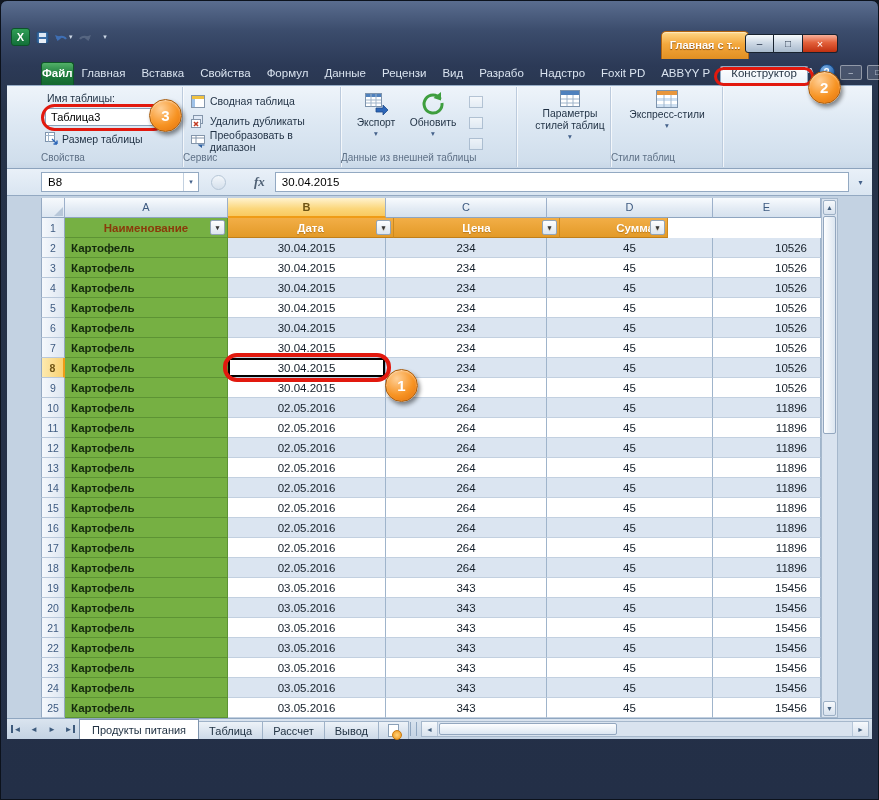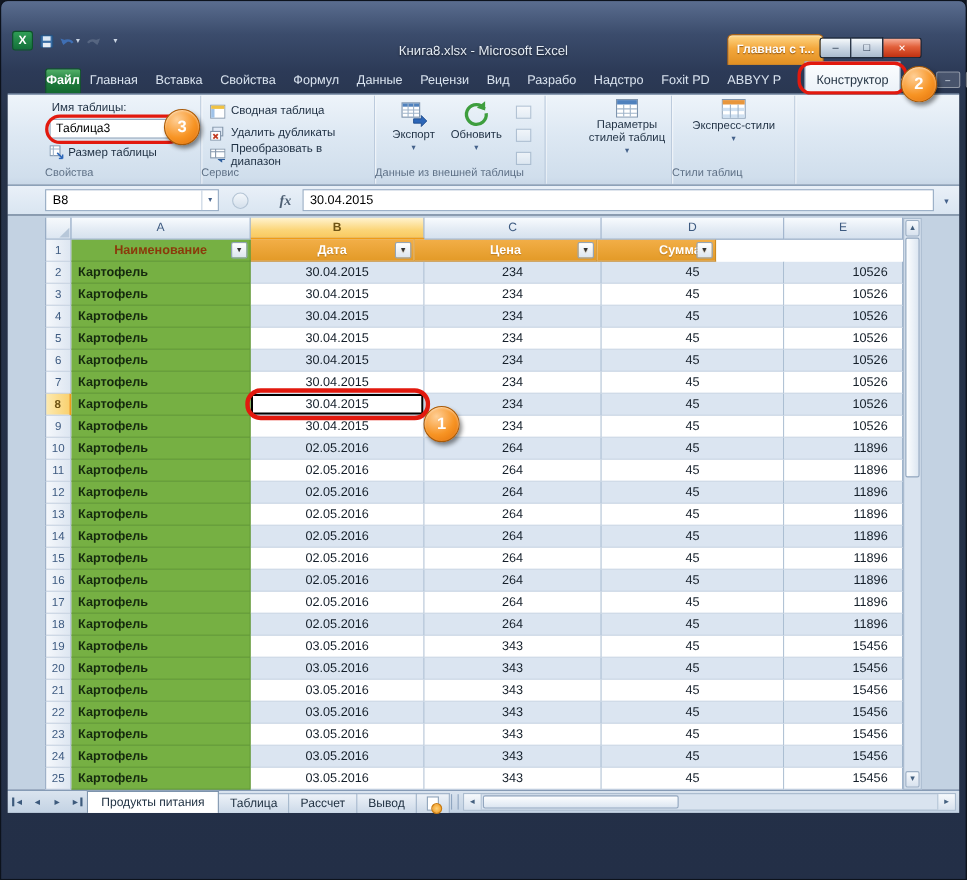--- a/index.html
+++ b/index.html
@@ -32,35 +32,35 @@
     background:linear-gradient(#f8b09a,#e2603a 45%,#c03010); }
 
   
   .tabrow { position:absolute; left:6px; right:6px; top:58px; height:26px; display:flex; align-items:flex-end; }
   .filetab { margin-left:34px; width:54px; height:23px; border-radius:3px 3px 0 0;
     background:linear-gradient(#52b168,#1f7c3d 50%,#13682e); border:1px solid #0d5526; border-bottom:none;
     color:#fff; font-weight:bold; font-size:11.5px; text-align:center; line-height:21px; }
   .tabs-holder { display:flex; align-items:flex-end; }
   .tab { padding:5px 8px 6px; font-size:11.5px; color:#d9e3ef; white-space:nowrap; }
   .tab.active { position:relative; background:linear-gradient(#fdfeff,#eaf1f8); color:#273646;
-    border:1px solid #93a9c2; border-bottom:none; border-radius:2px 2px 0 0; padding:11px 10px 6px; margin-left:13px; z-index:20; }
+    border:1px solid #93a9c2; border-bottom:none; border-radius:2px 2px 0 0; padding:0 10px 6px; margin-left:2px; z-index:20; }
   .tr-right { margin-left:auto; display:flex; align-items:center; gap:5px; padding:0 2px 5px 0; }
   .collapse-caret { color:#c7d3e2; font-size:10px; font-weight:bold; }
   .helpbtn { width:16px; height:16px; border-radius:50%; color:#fff; font-size:10px; font-weight:bold;
     background:radial-gradient(circle at 35% 30%,#7fb3e8,#2f6cb3 70%,#1d5494); border:1px solid #16457e;
     display:flex; align-items:center; justify-content:center; }
   .swb { width:22px; height:15px; background:rgba(255,255,255,.14); border:1px solid rgba(255,255,255,.4);
     border-radius:2px; color:#e8eff7; font-size:8px; display:flex; align-items:center; justify-content:center; }
 
   
   .ribbon { position:absolute; left:6px; right:6px; top:84px; height:84px;
     background:linear-gradient(#eef4fa,#dde8f3 45%,#d0deec 92%,#c8d7e7);
     border-top:1px solid #98aec7; border-bottom:1px solid #8da3bd; }
   .rgroup { position:absolute; top:1px; bottom:1px; border-right:1px solid #bccbdd; box-shadow:1px 0 0 rgba(255,255,255,.7); }
-  .g1 { left:34px; width:142px; } .g2 { left:176px; width:158px; } .g3 { left:334px; width:155px; }
+  .g1 { left:34px; width:142px; } .g2 { left:176px; width:158px; } .g3 { left:334px; width:176px; }
   .g4 { left:522px; width:82px; } .g5 { left:604px; width:112px; }
   .glabel { position:absolute; left:0; right:0; bottom:4px; text-align:left; font-size:10px; color:#5e7086; }
   .tnlabel { position:absolute; left:6px; top:5px; font-size:10.5px; color:#1f3043; }
   .tnbox { position:absolute; left:4px; top:21px; width:114px; height:18px; background:#fff; border:1px solid #8aa0b8;
     font-size:11px; color:#000; padding:2px 0 0 5px; }
   .rsmall { position:absolute; left:4px; top:45px; display:flex; align-items:center; gap:4px; font-size:10.5px; color:#1f3043; }
   .ritem { position:absolute; left:8px; height:16px; display:flex; align-items:center; gap:5px; font-size:10.5px; color:#1f3043; }
   .ri1 { top:6px; } .ri2 { top:26px; } .ri3 { top:46px;align-items:center; }
   .bigbtn { position:absolute; top:3px; display:flex; flex-direction:column; align-items:center; gap:1px;
     font-size:10.3px; color:#1f3043; text-align:center; line-height:1.18; }
@@ -204,21 +204,20 @@
       <div class="qbtn dim">
         <svg width="14" height="12">
             <path d="M2 8 A5 4 0 0 1 11 8" fill="none" stroke="#7c8aa0" stroke-width="2"></path>
             <path d="M13 4 L10.5 10 L6 6.5 Z" fill="#7c8aa0"></path>
           </svg>
       </div>
       <div class="qbtn">
           <span class="qcaret">▾</span>
         </div>
     </div>
-    <div class="wtitle">Книга8.xlsx - Microsoft Excel</div>
     <div class="ctx">Главная с т...</div>
     <div class="winbtns">
       <div class="wbtn first">–</div>
       <div class="wbtn mid">□</div>
       <div class="wbtn close">×</div>
     </div>
   </div>
 
   <div class="tabrow">
     <div class="filetab">Файл</div>
@@ -384,21 +383,21 @@
   </div>
   <div class="gridbody" id="grid-body">
       <div class="grow">
         <div class="rn">1</div>
         <div class="cell thdr thA cA" style="width: 163px;">
           <div class="tlbl">Наименование</div>
           <div class="filter-btn">
             <div class="farrow">▾</div>
           </div>
         </div>
-        <div class="cell thdr thX cB" style="width: 149px;">
+        <div class="cell thdr thX cB" style="width: 166px;">
           <div class="tlbl">Дата</div>
           <div class="filter-btn">
             <div class="farrow">▾</div>
           </div>
         </div>
         <div class="cell thdr thX cD" style="width: 166px;">
           <div class="tlbl">Цена</div>
           <div class="filter-btn">
             <div class="farrow">▾</div>
           </div>

